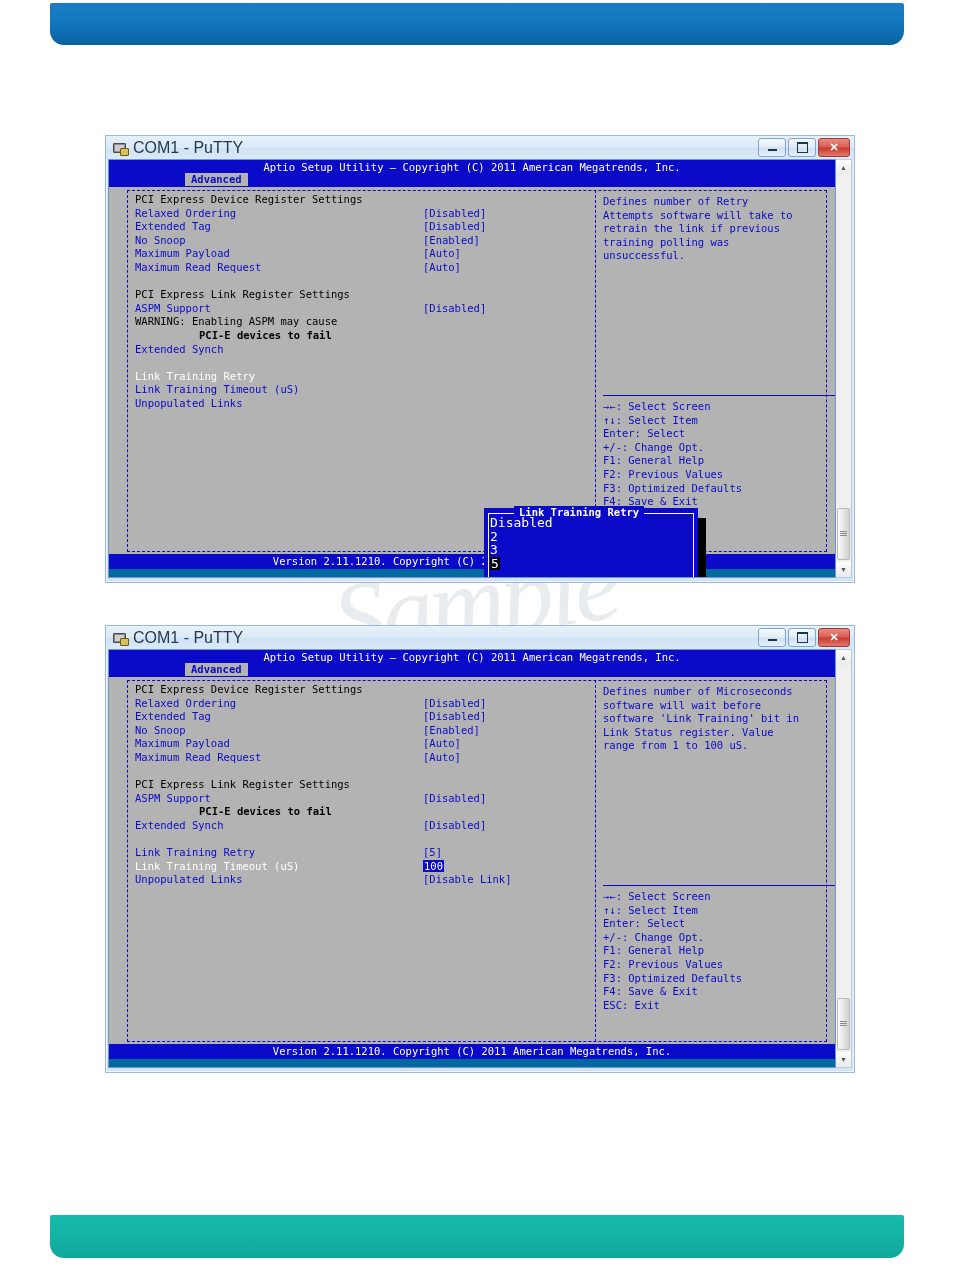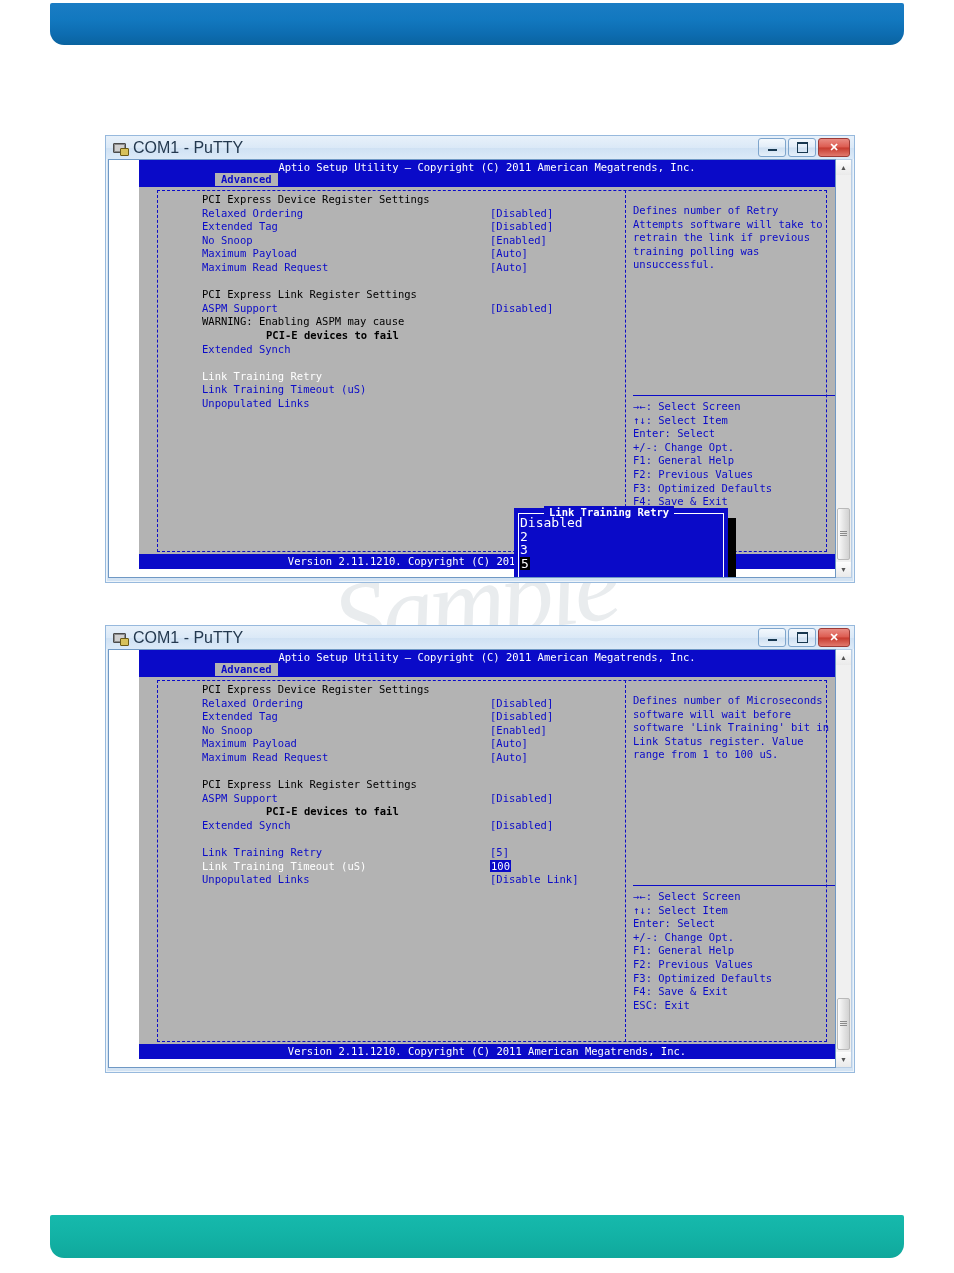--- a/index.html
+++ b/index.html
@@ -95,29 +95,28 @@
   
   .term-wrap{
     position:relative;
     margin:0 2px 3px 2px;
     height:419px;
     display:flex;
   }
   .term{
     position:relative;
     flex:1 1 auto;
-    background:#ffffff;
+    background:#0369a1;
     overflow:hidden;
     font-family:"DejaVu Sans Mono","Liberation Mono",monospace;
     font-size:10.5px;
     line-height:13.6px;
     letter-spacing:0px;
     border:1px solid #6f98c4;
     box-sizing:border-box;
-    padding-left:30px;
   }
 
   
   .bios-head{
     background:#0a0ac8;
     height:27px;
     position:relative;
   }
   .bios-title{
     color:#ffffff;text-align:center;
@@ -145,24 +144,24 @@
     border:1px dashed #0a0ac8;
     border-width:1px;
     pointer-events:none;
   }
   .vdivider{
     position:absolute;left:486px;top:3px;bottom:2px;
     border-left:1px dashed #0a0ac8;
   }
 
   .col-left{
-    position:absolute;left:26px;top:6px;width:455px;margin-left:37px;
+    position:absolute;left:26px;top:6px;width:455px;
   }
   .col-right{
-    position:absolute;left:494px;top:17px;width:240px;text-align:right;
+    position:absolute;left:494px;top:8px;width:240px;text-align:right;
   }
 
   .row{height:13.6px;white-space:nowrap;position:relative;}
   .lbl{position:absolute;left:0;}
   .val{position:absolute;left:288px;}
   .blue{color:#0a0ac8;}
   .black{color:#000000;}
   .white{color:#ffffff;}
   .indent{padding-left:64px;font-weight:bold;}
 

